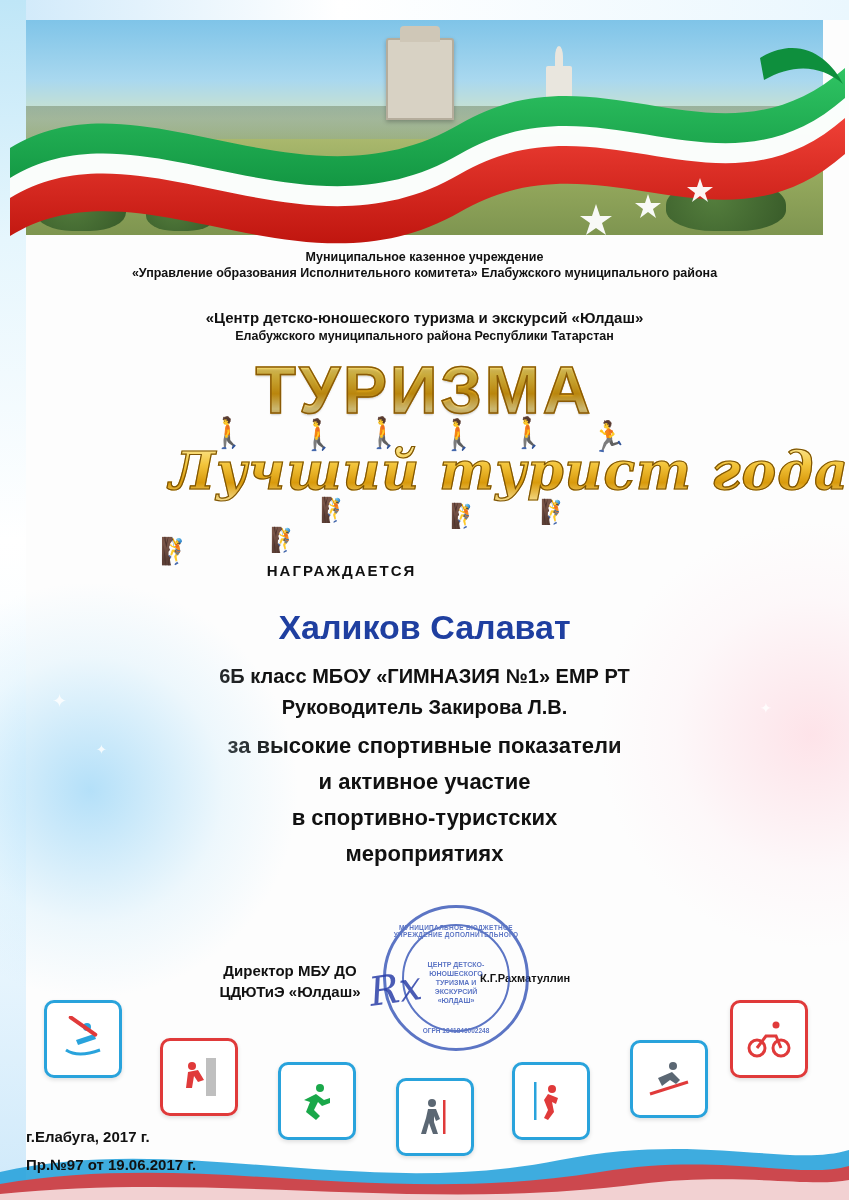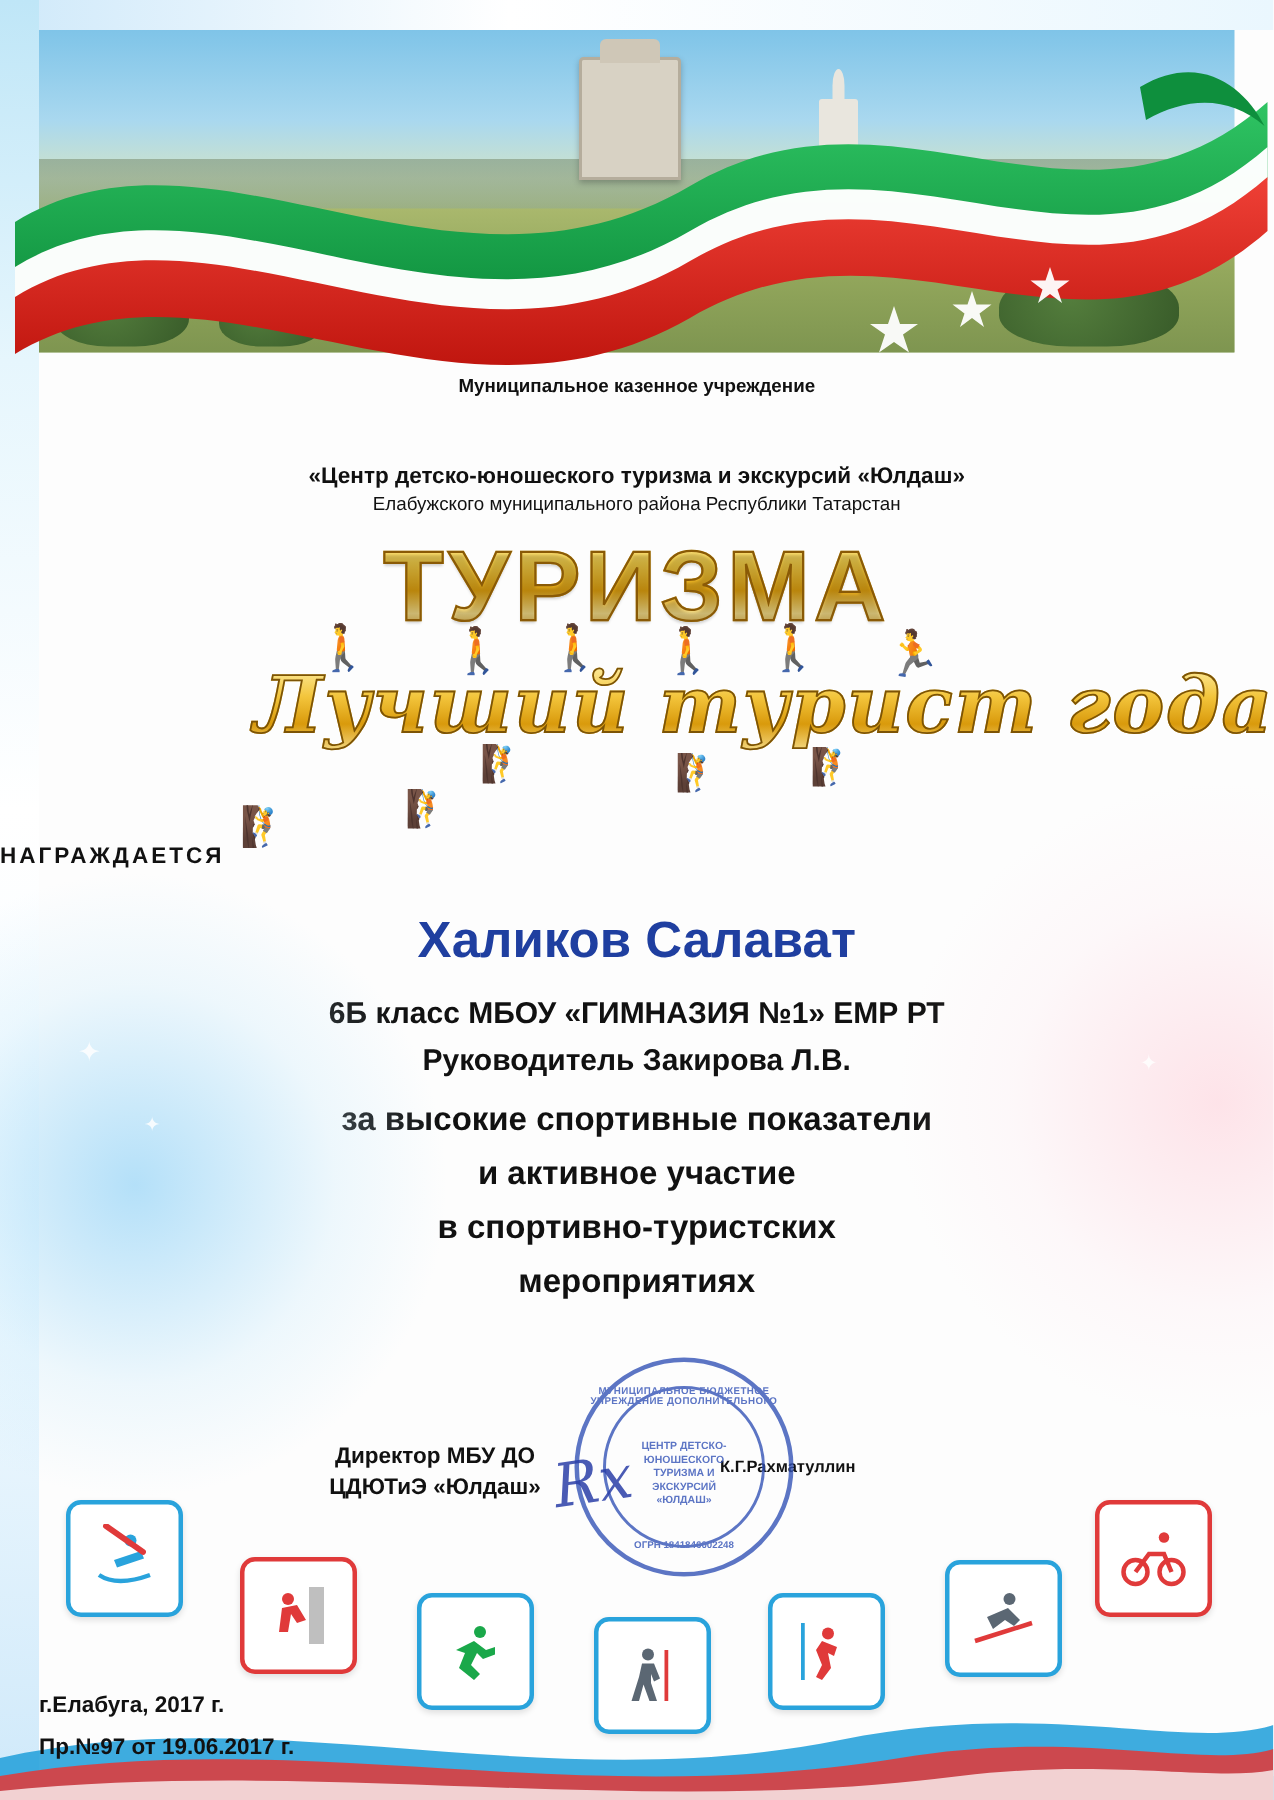--- a/index.html
+++ b/index.html
@@ -88,21 +88,21 @@
   .ribbon-wrap{position:absolute;left:0;top:28px;width:849px;height:240px;pointer-events:none;}
 
   
   .org{
     position:absolute;left:0;width:849px;text-align:center;color:#111;
   }
   .org1{top:250px;font-size:12.5px;font-weight:700;}
   .org2{top:266px;font-size:12.5px;font-weight:700;}
   .org3{top:292px;font-size:12.5px;font-weight:700;}
   .org4{top:309px;font-size:15px;font-weight:700;}
-  .org5{top:329px;font-size:12.5px;font-weight:400;}
+  .org5{top:329px;font-size:12.5px;font-weight:700;}
 
   
   .gramota{
     position:absolute;left:0;top:352px;width:849px;text-align:center;
     font-family:"Liberation Sans", sans-serif;
     font-size:66px;font-weight:700;letter-spacing:3px;
     background:linear-gradient(180deg,#fff6c2 0%,#f7d14a 30%,#e2a310 55%,#f8e08a 75%,#c88407 100%);
     -webkit-background-clip:text;background-clip:text;color:transparent;
     -webkit-text-stroke:1.5px #8a5a06;
     text-shadow:0 2px 2px rgba(0,0,0,.18);
@@ -116,21 +116,21 @@
     background:linear-gradient(180deg,#fff3b0 0%,#f3c53c 40%,#d99a0c 70%,#f5db86 100%);
     -webkit-background-clip:text;background-clip:text;color:transparent;
     -webkit-text-stroke:1.2px #7d5405;
   }
 
   
   .silhouettes{position:absolute;left:150px;top:418px;width:560px;height:160px;pointer-events:none;}
   .sil{position:absolute;color:#111;font-size:30px;line-height:1;}
 
   .awarded{
-    position:absolute;left:0;top:562px;width:683px;text-align:left;
+    position:absolute;left:0;top:562px;width:683px;text-align:center;
     font-size:15px;font-weight:700;letter-spacing:2px;color:#111;
   }
   .name{
     position:absolute;left:0;top:608px;width:849px;text-align:center;
     font-size:34px;font-weight:700;color:#1f3fa0;
   }
   .line2{
     position:absolute;left:0;top:665px;width:849px;text-align:center;
     font-size:20px;font-weight:700;color:#111;
   }
@@ -244,20 +244,21 @@
 
       <g fill="#ffffff" opacity=".95">
         <polygon points="596,176 600,188 612,188 602,195 606,207 596,200 586,207 590,195 580,188 592,188"></polygon>
         <polygon points="648,166 651,175 661,175 653,181 656,190 648,184 640,190 643,181 635,175 645,175"></polygon>
         <polygon points="700,150 703,159 713,159 705,165 708,174 700,168 692,174 695,165 687,159 697,159"></polygon>
       </g>
     </svg>
   </div>
 
   <div class="org org1">Муниципальное казенное учреждение</div>
+  <div class="org org2">«Управление образования Исполнительного комитета» Елабужского муниципального района</div>
   <div class="org org4">«Центр детско-юношеского туризма и экскурсий «Юлдаш»</div>
   <div class="org org5">Елабужского муниципального района Республики Татарстан</div>
 
   <div class="gramota">ТУРИЗМА</div>
 
   <div class="silhouettes">
     <span class="sil" style="left:60px;top:0;">🚶</span>
     <span class="sil" style="left:150px;top:2px;">🚶</span>
     <span class="sil" style="left:215px;top:0;">🚶</span>
     <span class="sil" style="left:290px;top:2px;">🚶</span>

